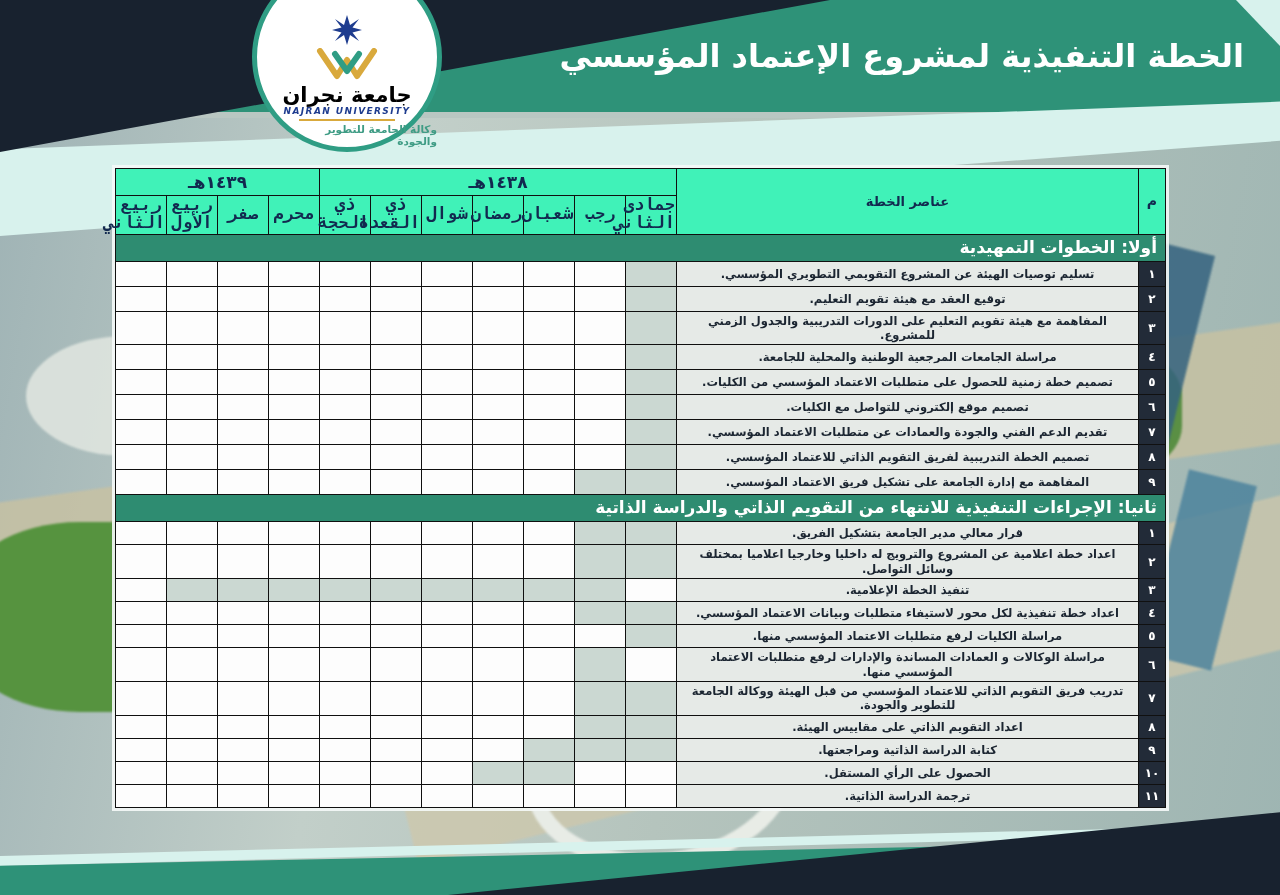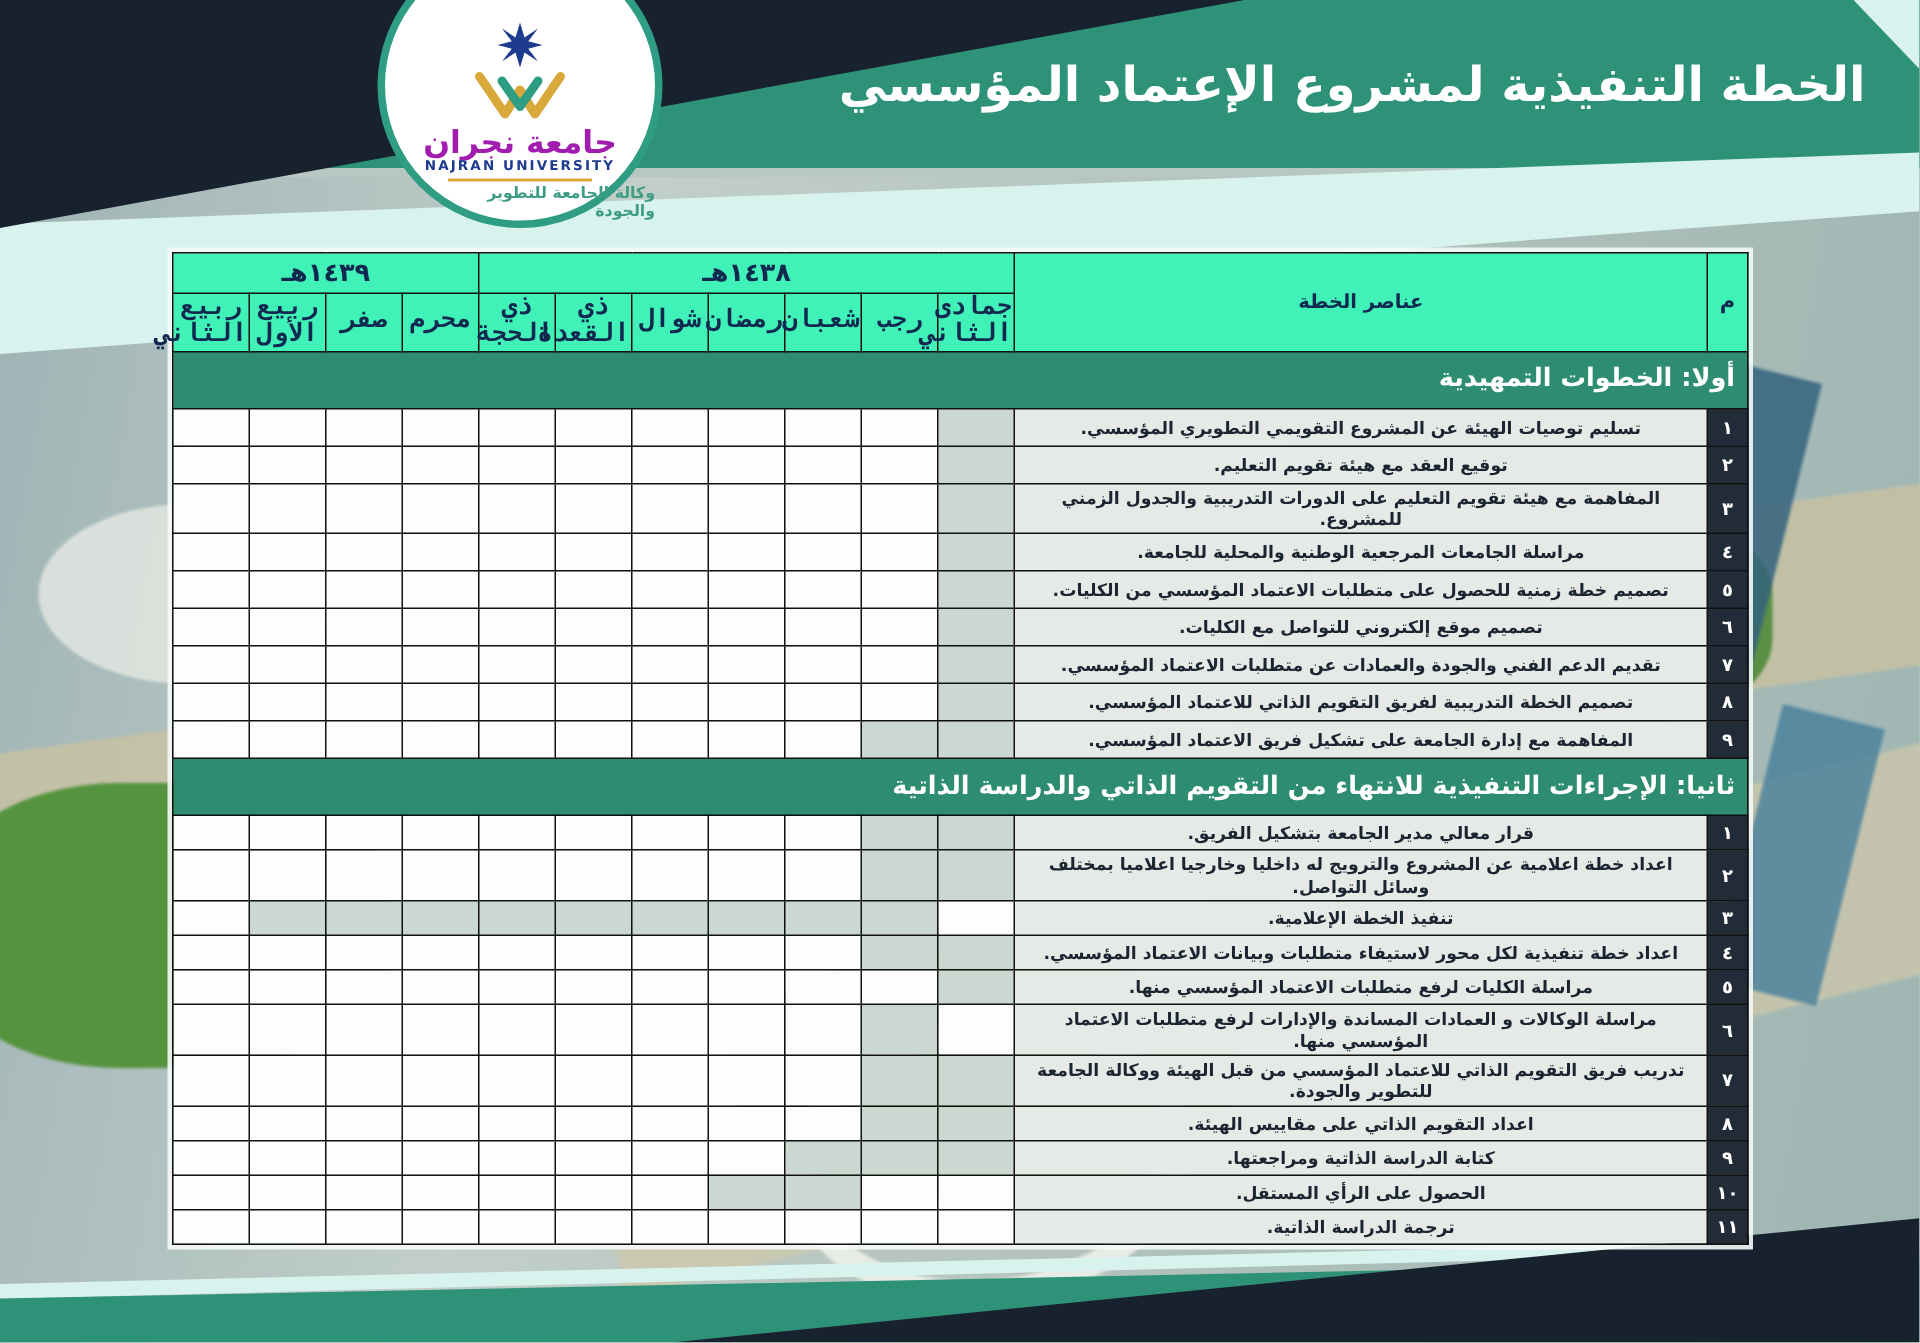--- a/index.html
+++ b/index.html
@@ -33,43 +33,43 @@
   .mint-topright{position:absolute;left:1236px;top:0;width:44px;height:46px;background:#D8F2ED;
     clip-path:polygon(0 0,100% 0,100% 100%);z-index:4;}
   .banner-title{position:absolute;right:36px;top:0;height:112px;display:flex;align-items:center;
     color:#ffffff;font-size:32px;font-weight:bold;z-index:5;}
   
   .logo{position:absolute;left:252px;top:-38px;width:190px;height:190px;border-radius:50%;
     background:#ffffff;border:5px solid #2F9D84;box-sizing:border-box;z-index:6;
     display:flex;flex-direction:column;align-items:center;}
   .logo .pad{height:56px;}
   .logo .star{line-height:1;}
-  .logo .name-ar{font-size:21px;font-weight:bold;color:#a21caf;line-height:1.05;}
-  .logo .name-en{font-size:9px;font-weight:bold;color:#1E3C8F;letter-spacing:1.4px;direction:ltr;}
+  .logo .name-ar{font-size:21px;font-weight:bold;color:#000000;line-height:1.05;}
+  .logo .name-en{font-size:9px;font-weight:bold;color:#1E3C8F;letter-spacing:1.4px;direction:ltr;font-style:italic;}
   .logo .divider{width:96px;height:2px;background:#D9A93C;margin:3px 0 2px 0;}
   .logo .unit{font-size:10.5px;font-weight:bold;color:#3F9C85;margin-left:32px;}
   
   .mint-bottom{position:absolute;left:0;top:820px;width:1280px;height:50px;background:#D8F2ED;
     clip-path:polygon(0 72%,100% 10%,100% 26%,0 92%);z-index:2;}
   .teal-bottom{position:absolute;left:0;top:830px;width:1280px;height:65px;background:#2E9278;
     clip-path:polygon(0 55%,100% 15%,100% 100%,0 100%);z-index:3;}
   .navy-bottomright{position:absolute;left:0;top:805px;width:1280px;height:90px;background:#18222F;
     clip-path:polygon(35% 100%,100% 8%,100% 100%);z-index:4;}
   
   .table-wrap{position:absolute;left:115px;top:168px;z-index:7;
     box-shadow:0 0 0 3px rgba(245,250,248,.9);}
   table{border-collapse:collapse;table-layout:fixed;width:1050px;direction:rtl;}
   th,td{border:1.6px solid #101010;box-sizing:border-box;}
   thead th{background:#40F2B8;color:#12294F;}
   .year-th{height:27px;font-size:17px;font-weight:bold;}
   .month-th{height:36px;font-size:17px;font-weight:bold;line-height:1.05;padding:1px;font-family:Liberation Mono, monospace;}
   .serial-th{font-size:14px;font-weight:bold;}
   .items-th{font-size:13px;font-weight:bold;}
   .section-bar{background:#2E8C71;color:#ffffff;font-size:17px;font-weight:bold;
-    text-align:right;height:38px;padding:0 8px 2px 0;}
+    text-align:right;height:27px;padding:0 8px 2px 0;}
   td.num{background:#222B38;color:#ffffff;font-size:12px;font-weight:bold;text-align:center;padding:0;}
   td.item{background:#E6EAE7;color:#1B2531;font-size:11.5px;font-weight:bold;
     text-align:center;padding:2px 6px;line-height:1.25;}
   td.m{background:#FDFDFD;padding:0;}
   td.m.shaded{background:#CBD8D2;}
   tr.s1row{height:25px;}
   tr.s2row{height:23px;}
 </style>
 </head>
 <body>

